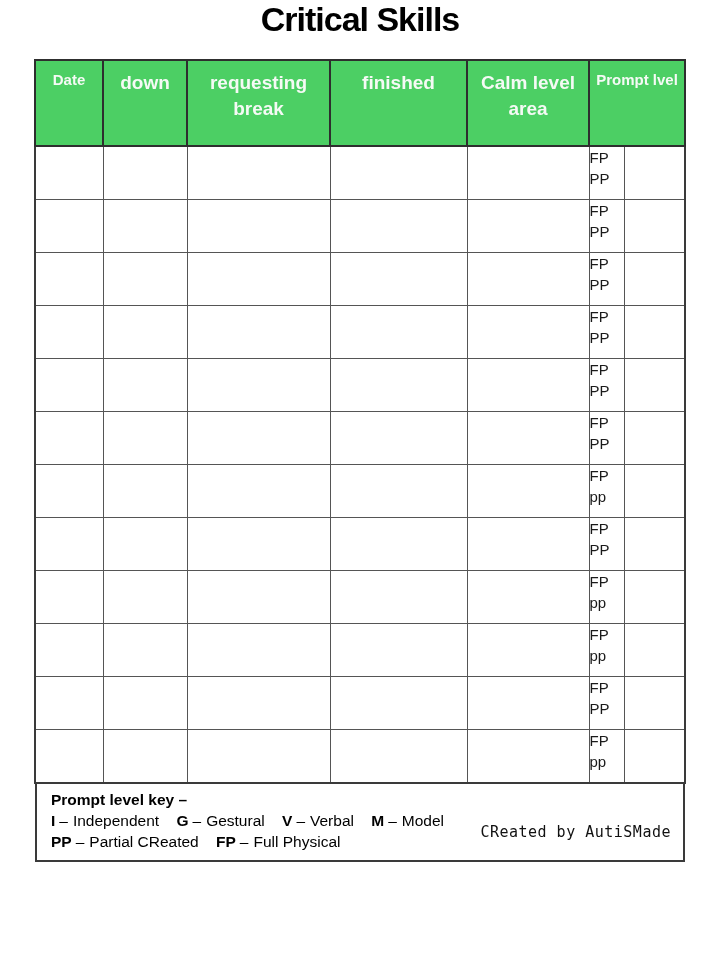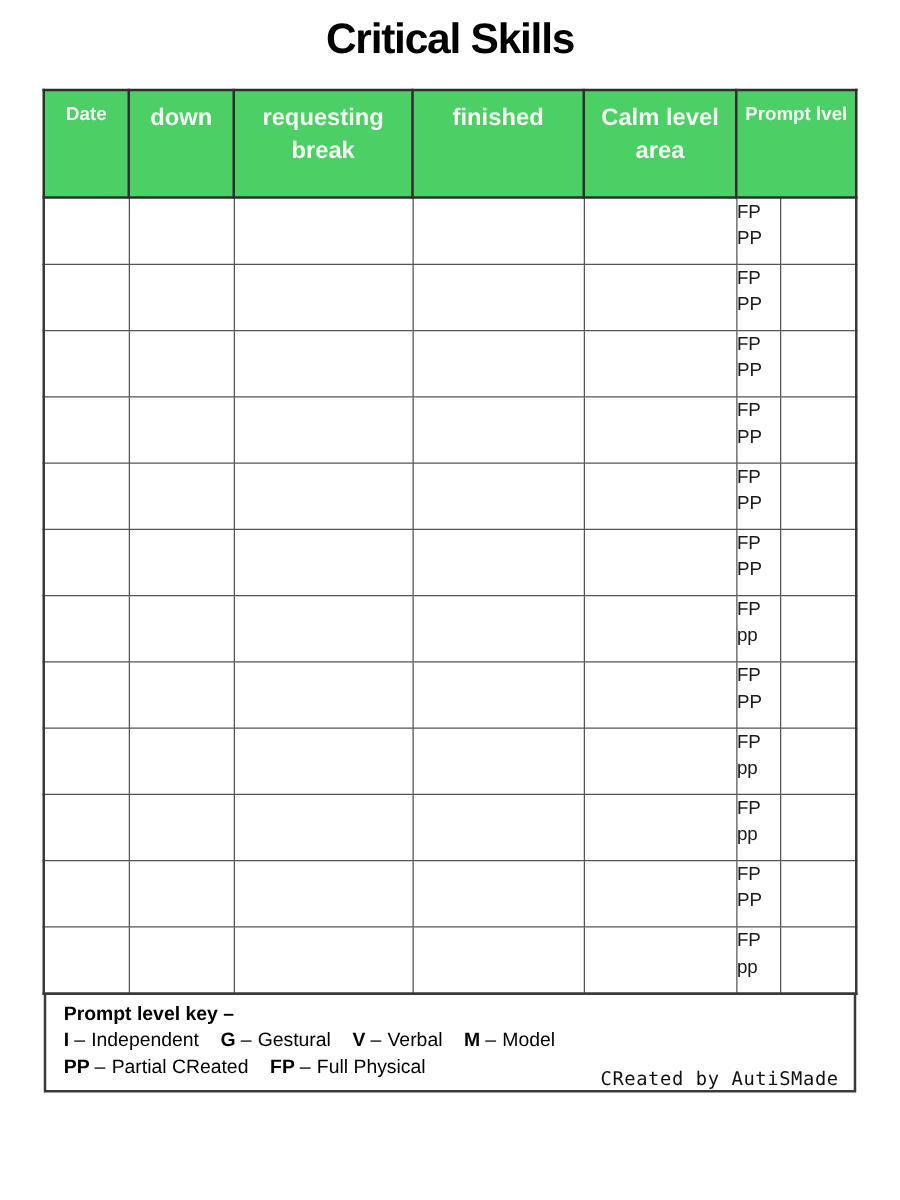--- a/index.html
+++ b/index.html
@@ -3,21 +3,21 @@
 <meta charset="utf-8">
 <style>
   html,body{margin:0;padding:0;background:#fff;}
   .page{
     width:720px;height:960px;position:relative;overflow:hidden;
     background:#fff;font-family:"Liberation Sans",sans-serif;color:#000;
     box-sizing:border-box;
   }
   
   .title{
-    margin:0;padding-top:12px;text-align:center;
+    margin:0;text-align:center;
     font-size:34px;line-height:1.15;font-weight:bold;letter-spacing:-1px;color:#000;
   }
   
   .subtitle-box{
     width:541px;margin:9px auto 0;border:1px solid #000;
     text-align:center;font-size:20px;padding:5px 0 6px;box-sizing:border-box;
   }
   
   .name-bar{
     width:660px;margin:5px auto 0;border:2px solid #3a3a3a;
@@ -51,21 +51,21 @@
   .key-box{
     width:650px;margin:-2px auto 0;border:2px solid #3a3a3a;
     padding:7px 14px 9px;box-sizing:border-box;position:relative;min-height:70px;
   }
   .key-title{font-weight:bold;font-size:15.5px;}
   .key-line{font-size:15.5px;margin-top:3px;}
   .pair{margin-right:13px;white-space:nowrap;text-align:right;}
   .pair b{font-weight:bold;}
   .dash{margin:0 5px 0 4px;}
   .credit{
-    position:absolute;right:12px;bottom:0;
+    position:absolute;right:12px;bottom:19px;
     font-family:"DejaVu Sans Mono",monospace;font-size:15px;letter-spacing:0.5px;color:#111;text-align:center;
   }
 </style>
 </head>
 <body>
 
 <div class="page">
 
   <h1 class="title">Critical Skills</h1>
 

